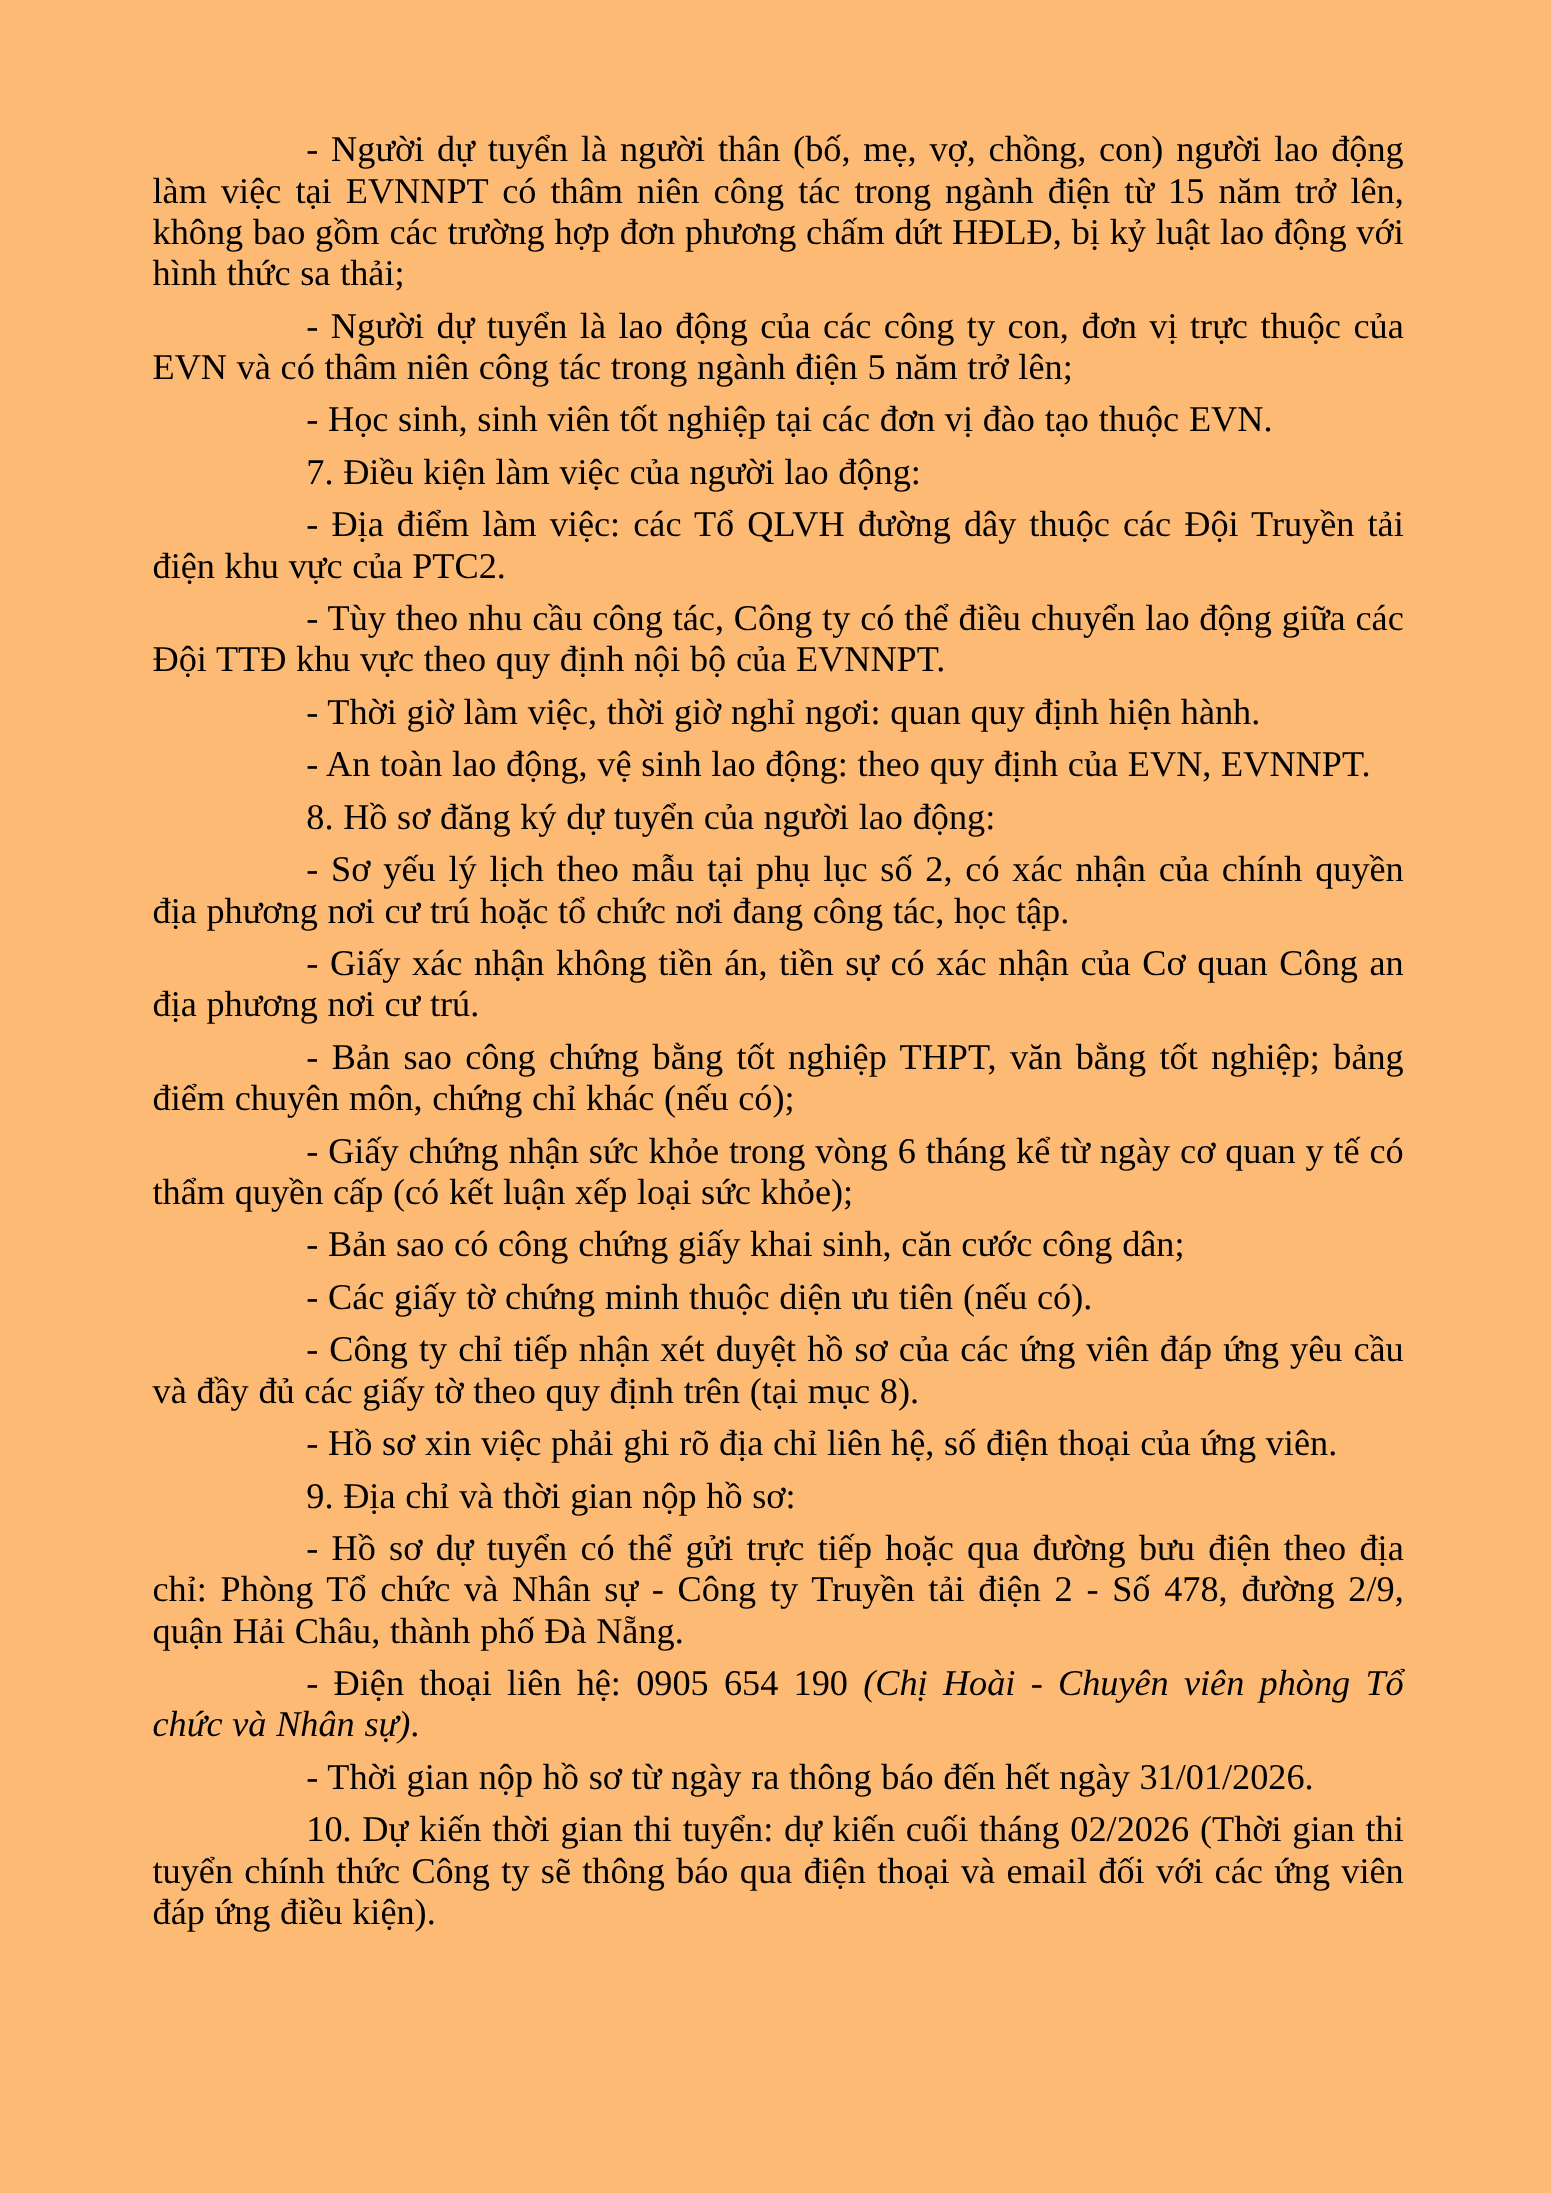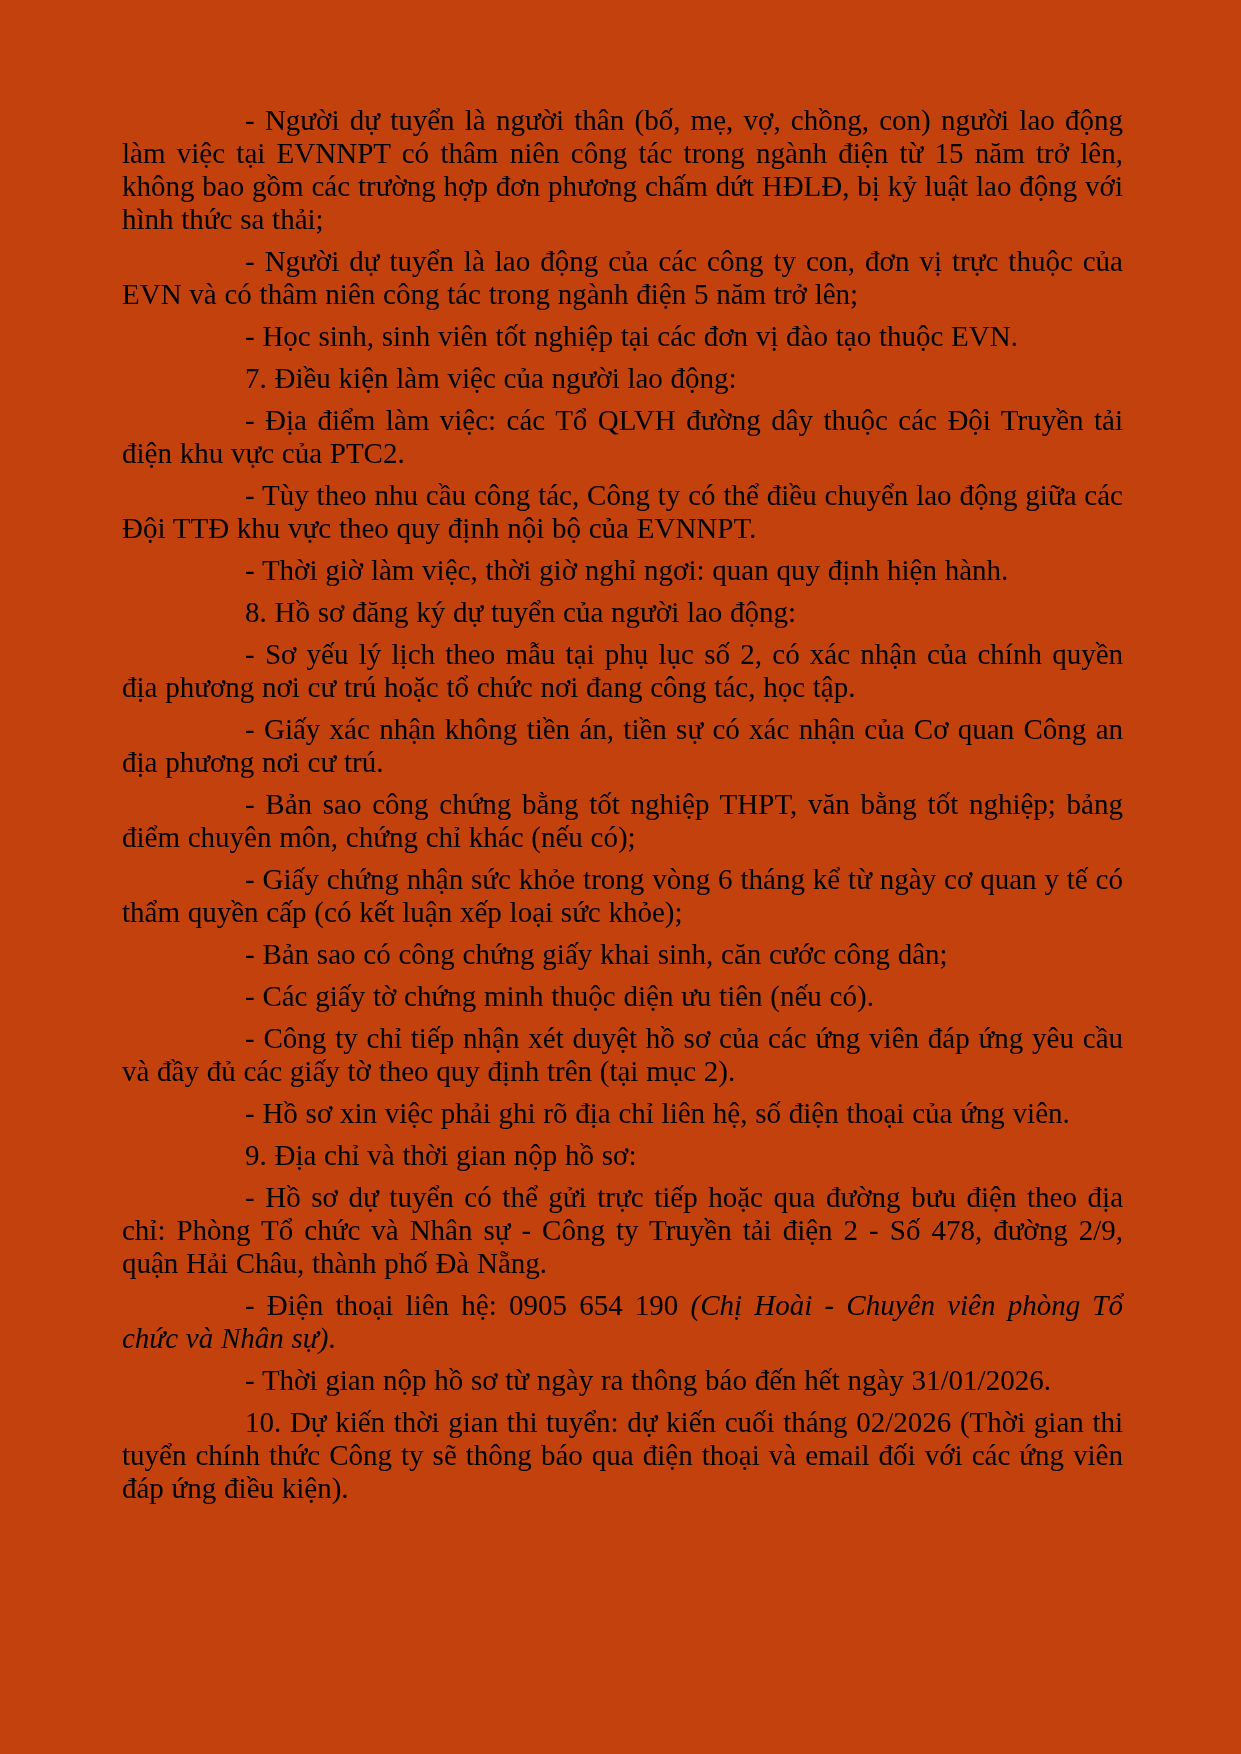--- a/index.html
+++ b/index.html
@@ -9,21 +9,21 @@
   }
   body {
     width: 1241px;
     height: 1754px;
     overflow: hidden;
   }
   .page {
     box-sizing: border-box;
     width: 1241px;
     height: 1754px;
-    background: #c2410c;
+    background: #fdba74;
     padding: 104px 118px 40px 122px;
     overflow: hidden;
   }
   p.doc {
     margin: 0 0 9px 0;
     color: #000000;
     font-family: "Liberation Serif", "DejaVu Serif", serif;
     font-size: 29px;
     line-height: 33px;
     text-align: justify;
@@ -38,28 +38,29 @@
 
 <div class="page">
   <div>
       <p class="doc"><span>- Người dự tuyển là người thân (bố, mẹ, vợ, chồng, con) người lao động làm việc tại EVNNPT có thâm niên công tác trong ngành điện từ 15 năm trở lên, không bao gồm các trường hợp đơn phương chấm dứt HĐLĐ, bị kỷ luật lao động với hình thức sa thải;</span></p>
       <p class="doc"><span>- Người dự tuyển là lao động của các công ty con, đơn vị trực thuộc của EVN và có thâm niên công tác trong ngành điện 5 năm trở lên;</span></p>
       <p class="doc"><span>- Học sinh, sinh viên tốt nghiệp tại các đơn vị đào tạo thuộc EVN.</span></p>
       <p class="doc"><span>7. Điều kiện làm việc của người lao động:</span></p>
       <p class="doc"><span>- Địa điểm làm việc: các Tổ QLVH đường dây thuộc các Đội Truyền tải điện khu vực của PTC2.</span></p>
       <p class="doc"><span>- Tùy theo nhu cầu công tác, Công ty có thể điều chuyển lao động giữa các Đội TTĐ khu vực theo quy định nội bộ của EVNNPT.</span></p>
       <p class="doc"><span>- Thời giờ làm việc, thời giờ nghỉ ngơi: quan quy định hiện hành.</span></p>
+      <p class="doc"><span>- An toàn lao động, vệ sinh lao động: theo quy định của EVN, EVNNPT.</span></p>
       <p class="doc"><span>8. Hồ sơ đăng ký dự tuyển của người lao động:</span></p>
       <p class="doc"><span>- Sơ yếu lý lịch theo mẫu tại phụ lục số 2, có xác nhận của chính quyền địa phương nơi cư trú hoặc tổ chức nơi đang công tác, học tập.</span></p>
       <p class="doc"><span>- Giấy xác nhận không tiền án, tiền sự có xác nhận của Cơ quan Công an địa phương nơi cư trú.</span></p>
       <p class="doc"><span>- Bản sao công chứng bằng tốt nghiệp THPT, văn bằng tốt nghiệp; bảng điểm chuyên môn, chứng chỉ khác (nếu có);</span></p>
       <p class="doc"><span>- Giấy chứng nhận sức khỏe trong vòng 6 tháng kể từ ngày cơ quan y tế có thẩm quyền cấp (có kết luận xếp loại sức khỏe);</span></p>
       <p class="doc"><span>- Bản sao có công chứng giấy khai sinh, căn cước công dân;</span></p>
       <p class="doc"><span>- Các giấy tờ chứng minh thuộc diện ưu tiên (nếu có).</span></p>
-      <p class="doc"><span>- Công ty chỉ tiếp nhận xét duyệt hồ sơ của các ứng viên đáp ứng yêu cầu và đầy đủ các giấy tờ theo quy định trên (tại mục 2).</span></p>
+      <p class="doc"><span>- Công ty chỉ tiếp nhận xét duyệt hồ sơ của các ứng viên đáp ứng yêu cầu và đầy đủ các giấy tờ theo quy định trên (tại mục 8).</span></p>
       <p class="doc"><span>- Hồ sơ xin việc phải ghi rõ địa chỉ liên hệ, số điện thoại của ứng viên.</span></p>
       <p class="doc"><span>9. Địa chỉ và thời gian nộp hồ sơ:</span></p>
       <p class="doc"><span>- Hồ sơ dự tuyển có thể gửi trực tiếp hoặc qua đường bưu điện theo địa chỉ: Phòng Tổ chức và Nhân sự - Công ty Truyền tải điện 2 - Số 478, đường 2/9, quận Hải Châu, thành phố Đà Nẵng.</span></p>
       <p class="doc"><span>- Điện thoại liên hệ: 0905 654 190 </span><span class="i">(Chị Hoài - Chuyên viên phòng Tổ chức và Nhân sự)</span><span>.</span></p>
       <p class="doc"><span>- Thời gian nộp hồ sơ từ ngày ra thông báo đến hết ngày 31/01/2026.</span></p>
       <p class="doc"><span>10. Dự kiến thời gian thi tuyển: dự kiến cuối tháng 02/2026 (Thời gian thi tuyển chính thức Công ty sẽ thông báo qua điện thoại và email đối với các ứng viên đáp ứng điều kiện).</span></p>
     </div>
 </div>
 
 </body></html>

